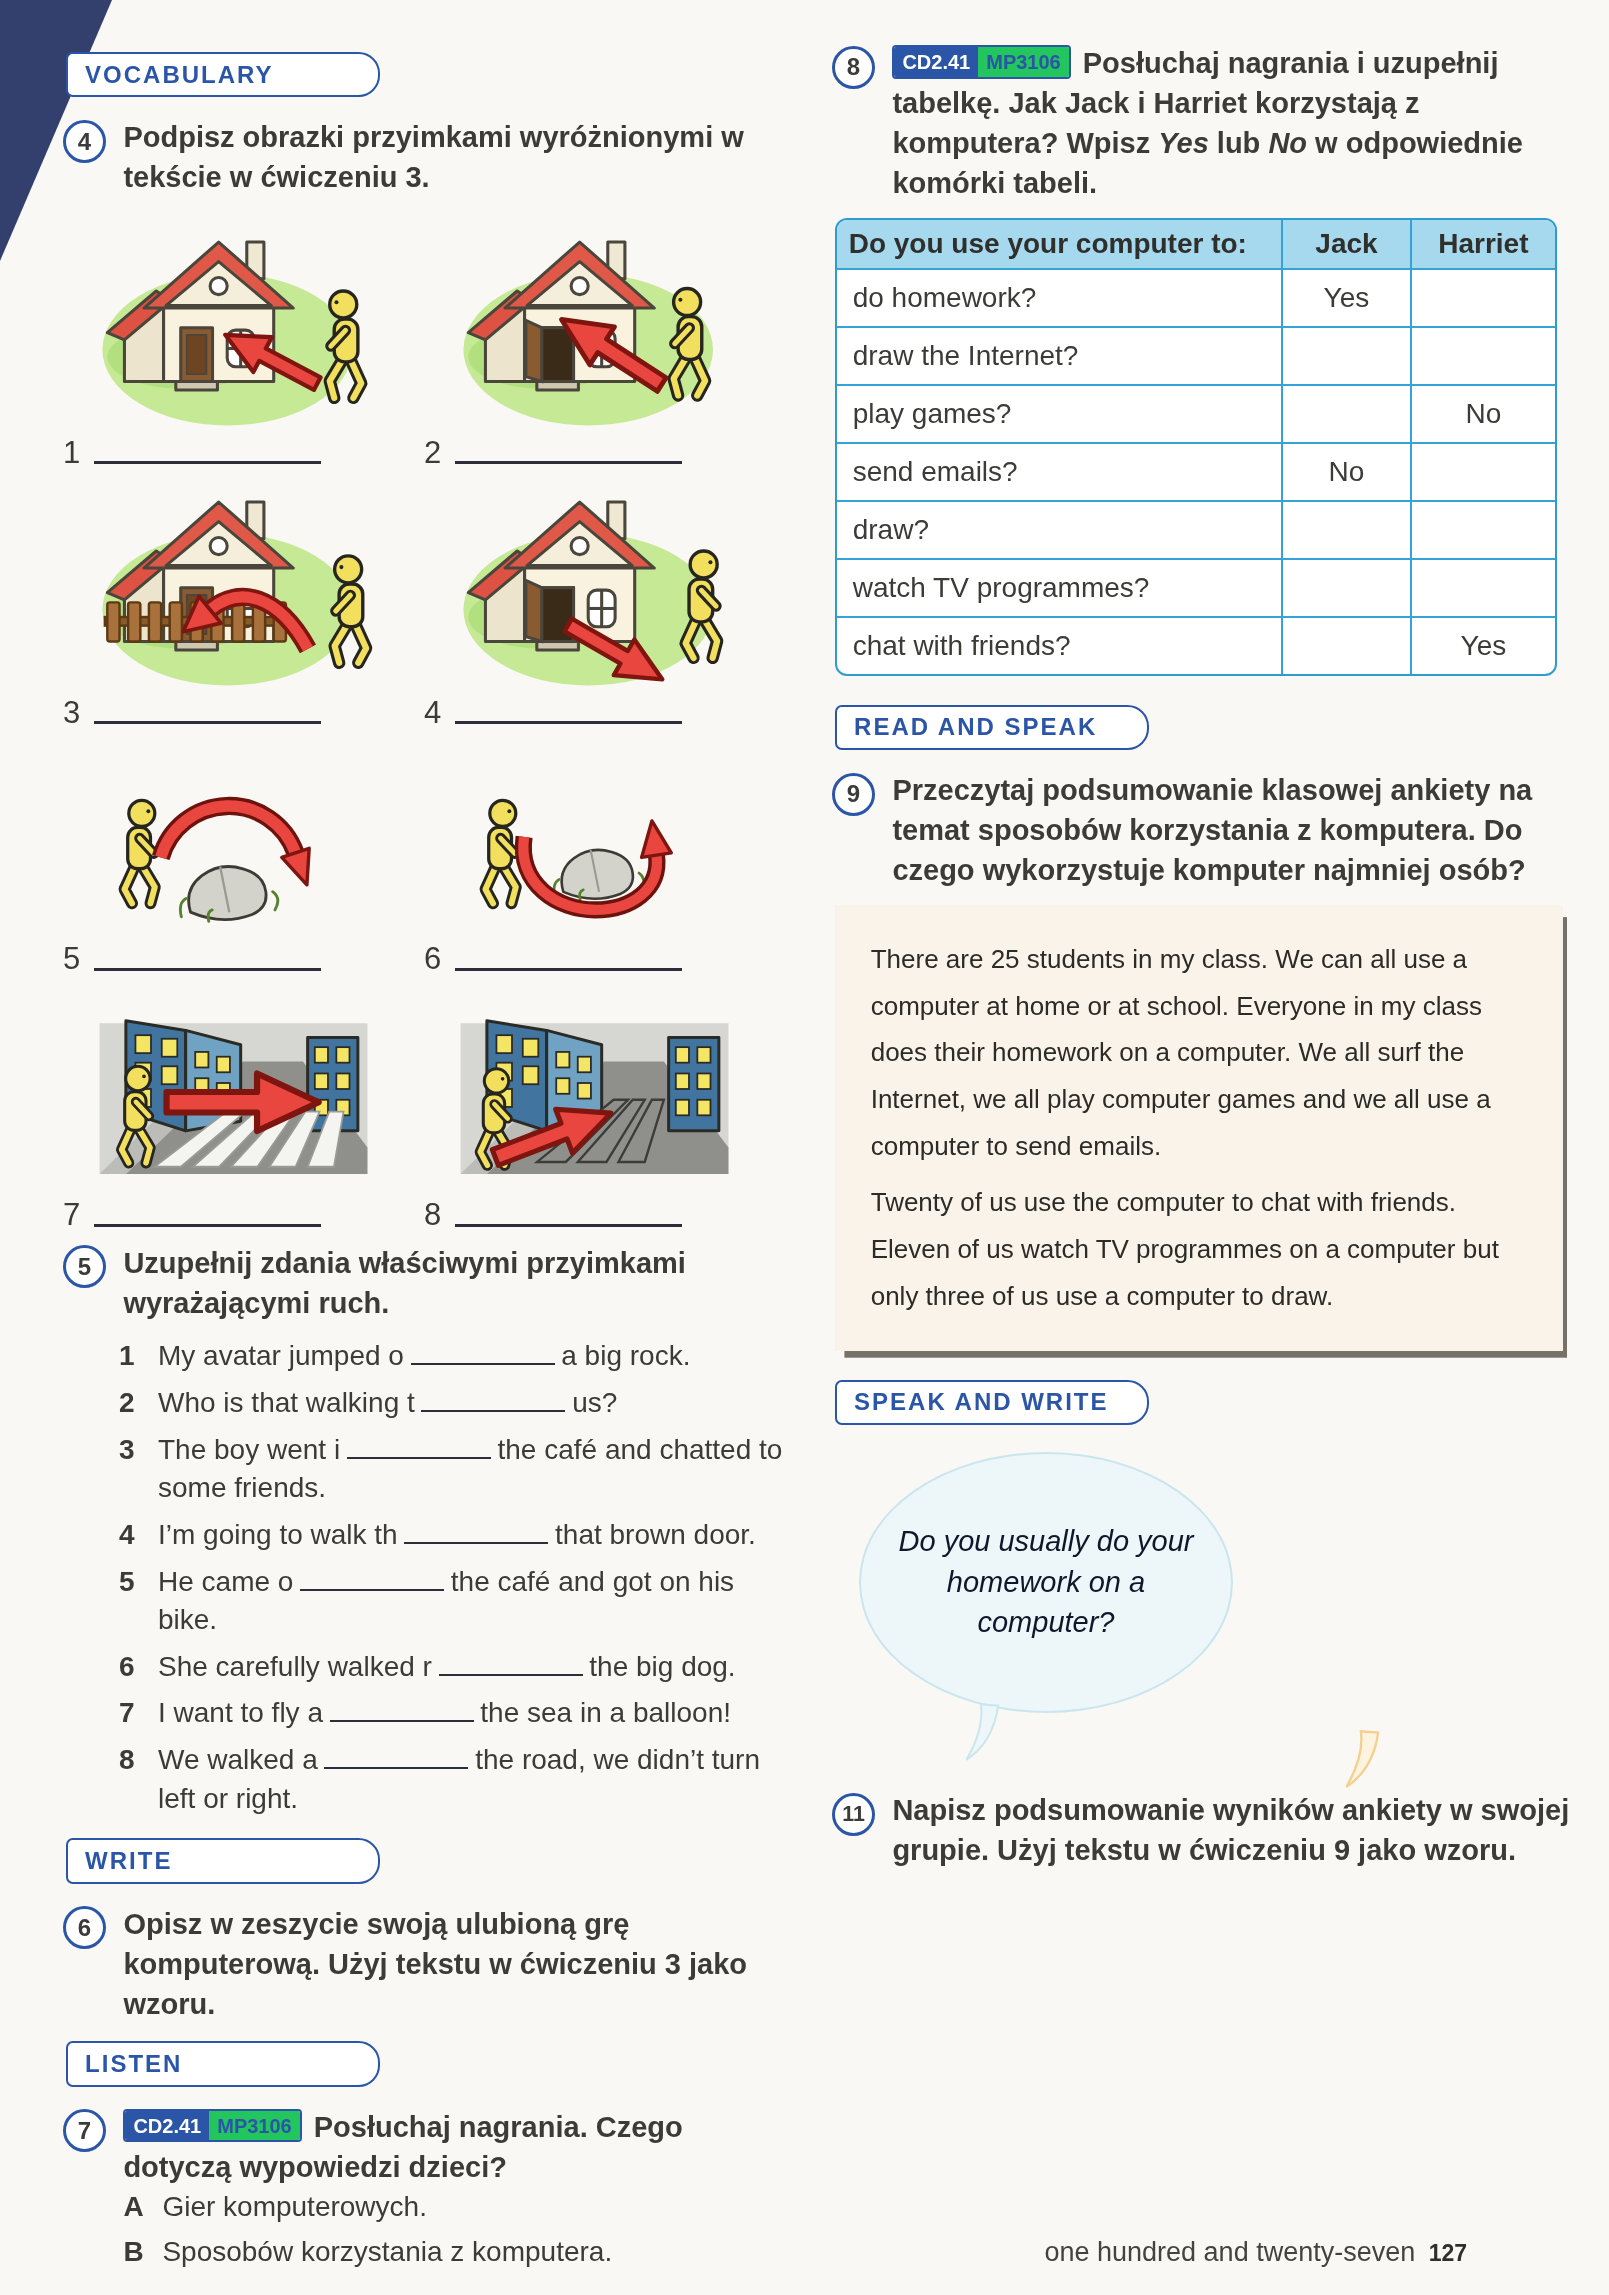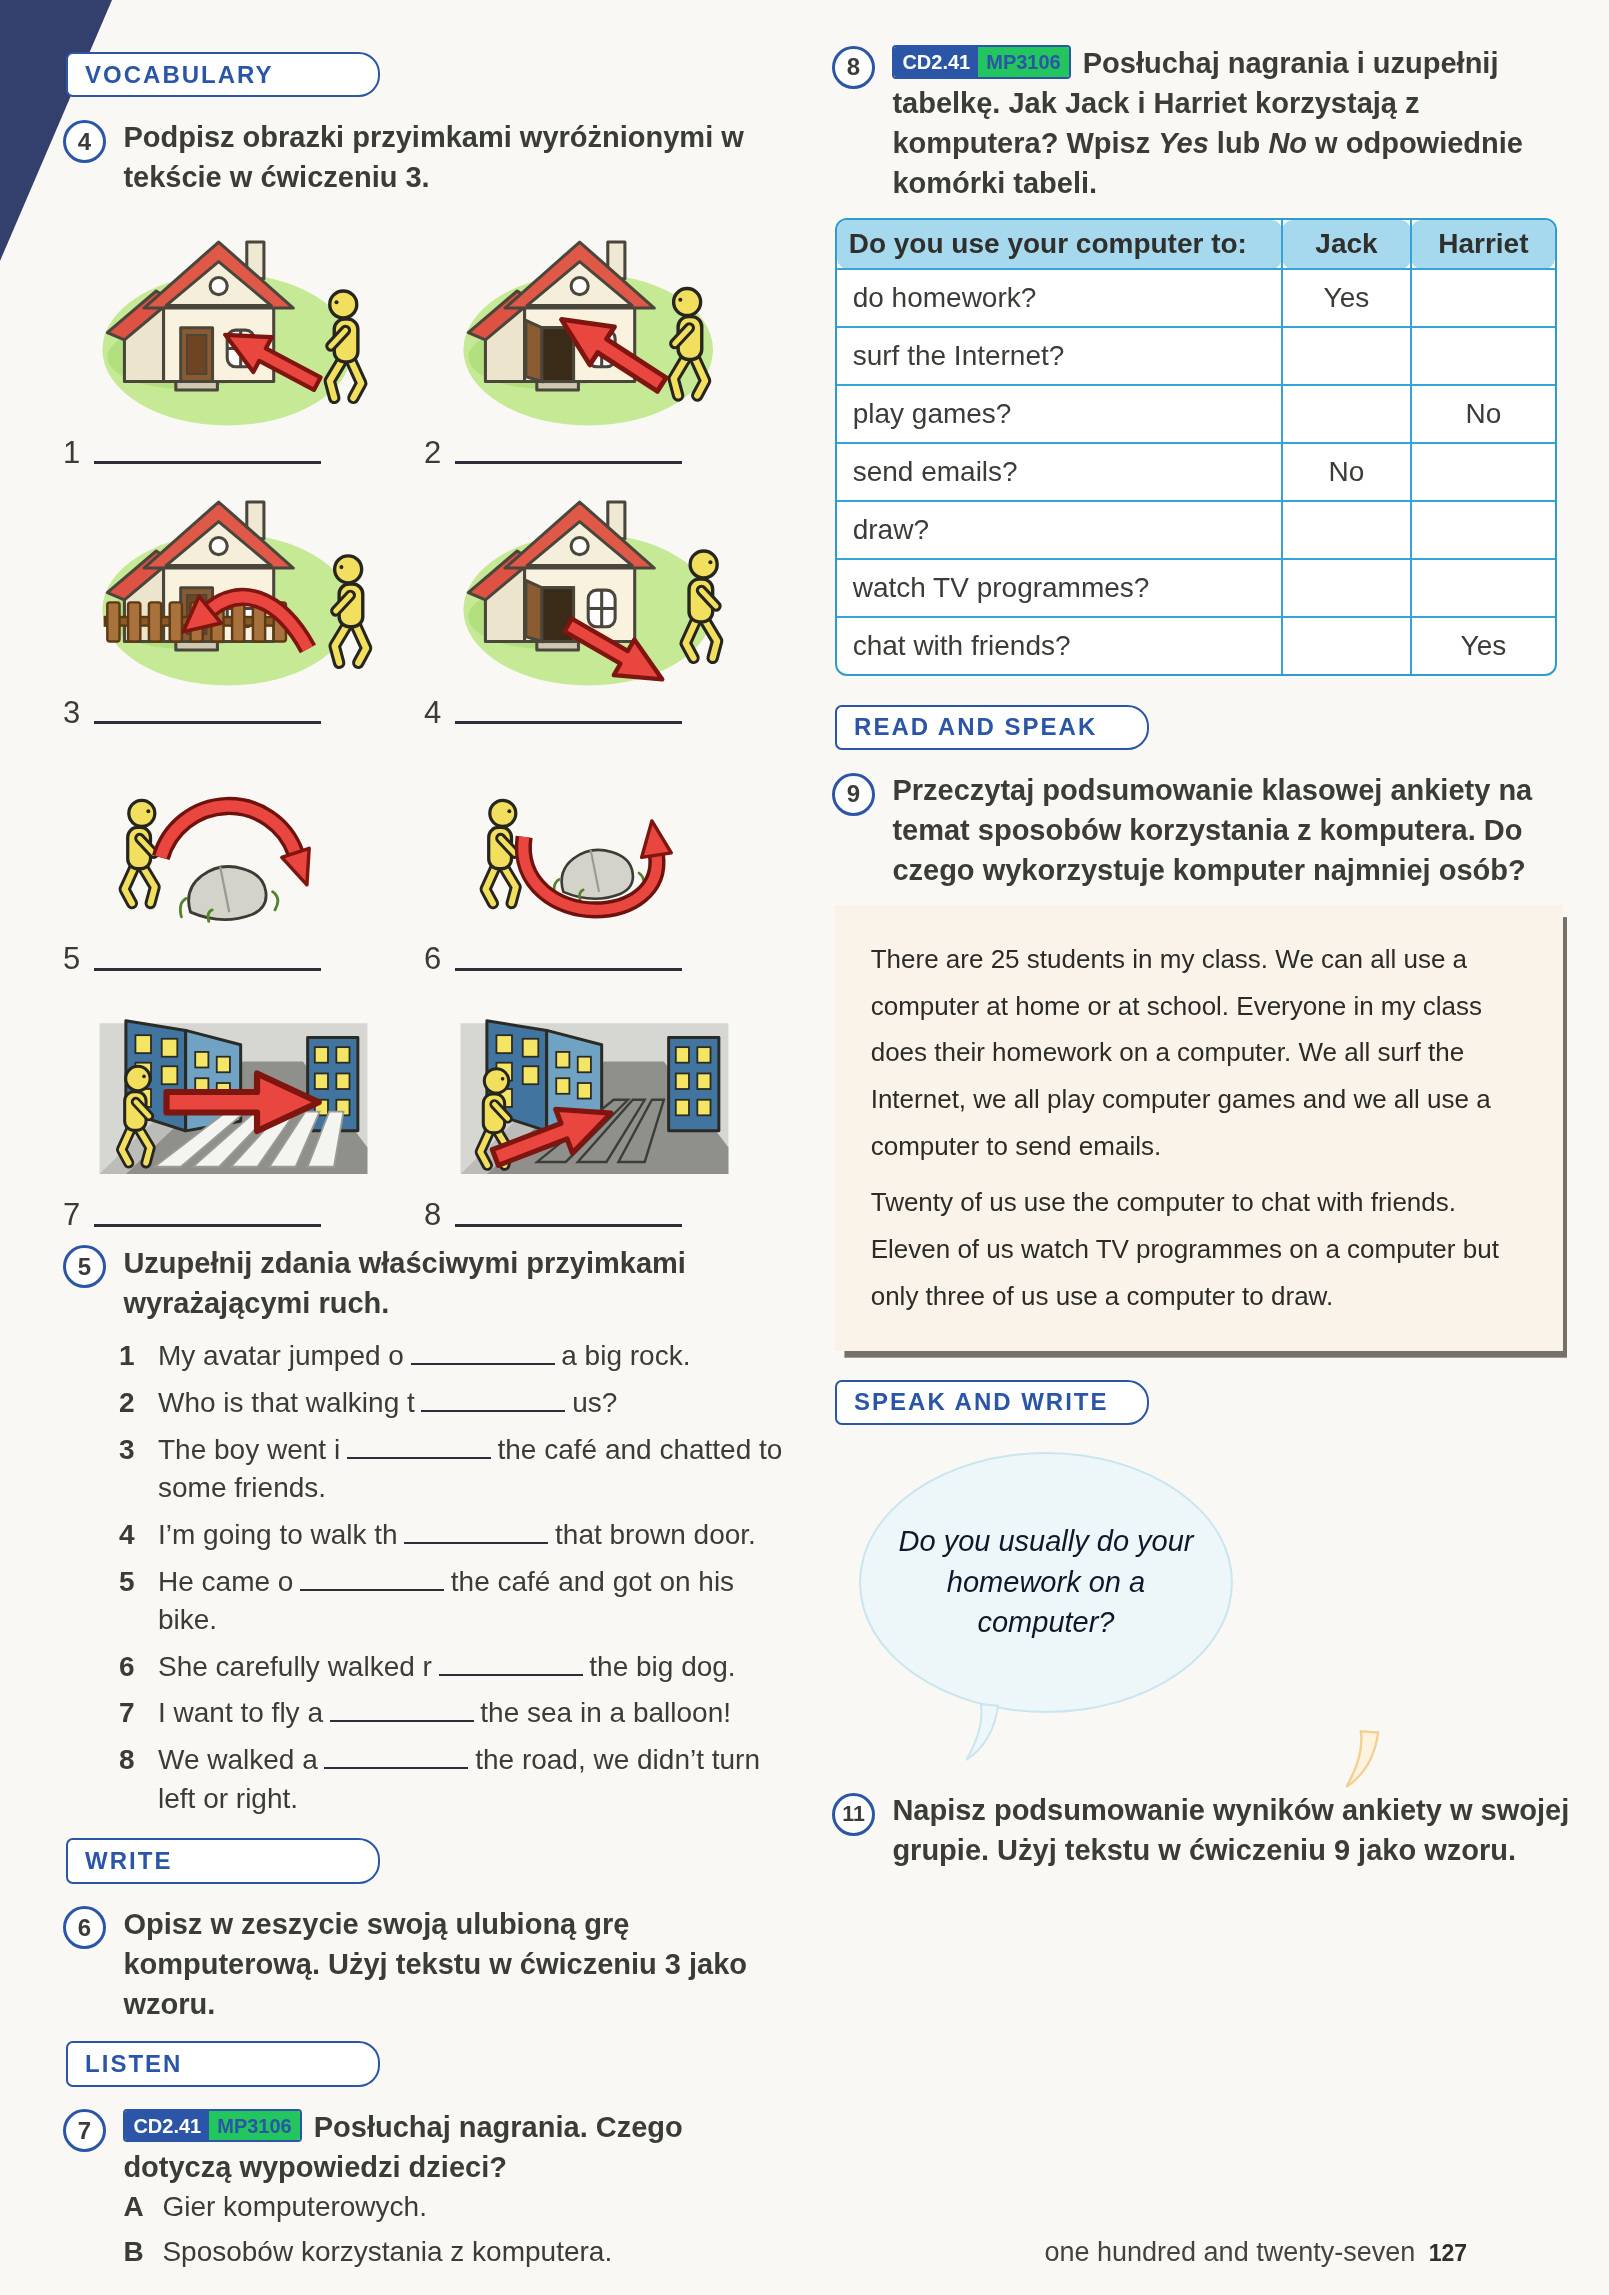--- a/index.html
+++ b/index.html
@@ -65,21 +65,21 @@
   .usetable th, .usetable td { border:2px solid #35a3d8; font-size:28px; }
   .usetable th { background:#a6d8ee; color:#2f2f2c; font-weight:700;
     height:48px; text-align:left; padding:0 12px; }
   .usetable th.c, .usetable td.c { text-align:center; padding:0 20px; }
   .usetable td { height:56px; padding:0 16px; color:#3b3b38; }
   .usetable .qcol { width:62%; }
   .usetable .jcol { width:18%; }
   .usetable .hcol { width:20%; }
   .usetable tr > *:first-child { border-left:none; }
   .usetable tr > *:last-child  { border-right:none; }
-  .usetable tr:first-child > * { border-top:none;border-radius:11px; }
+  .usetable tr:first-child > * { border-top:none; }
   .usetable tr:last-child  > * { border-bottom:none; }
 
   
   .note { background:#faf3ea; box-shadow:6.7px 9.4px 0 -2.7px #767269;
     padding:31px 36px; margin:6.7px 6.7px 29px 2.7px; }
   .note p { margin:0 0 9.4px 0; font-size:26px; line-height:1.8; color:#2b2b27; }
   .note p:last-child { margin-bottom:0; }
 
   
   .bubbles { position:relative; height:321px; margin-bottom:24px; }
@@ -413,21 +413,21 @@
           <th class="qcol">Do you use your computer to:</th>
           <th class="jcol c">Jack</th>
           <th class="hcol c">Harriet</th>
         </tr>
         <tr>
               <td>do homework?</td>
               <td class="c">Yes</td>
               <td class="c"></td>
             </tr>
         <tr>
-              <td>surf the Internet?</td>
+              <td>draw the Internet?</td>
               <td class="c"></td>
               <td class="c"></td>
             </tr>
         <tr>
               <td>play games?</td>
               <td class="c"></td>
               <td class="c">No</td>
             </tr>
         <tr>
               <td>send emails?</td>

